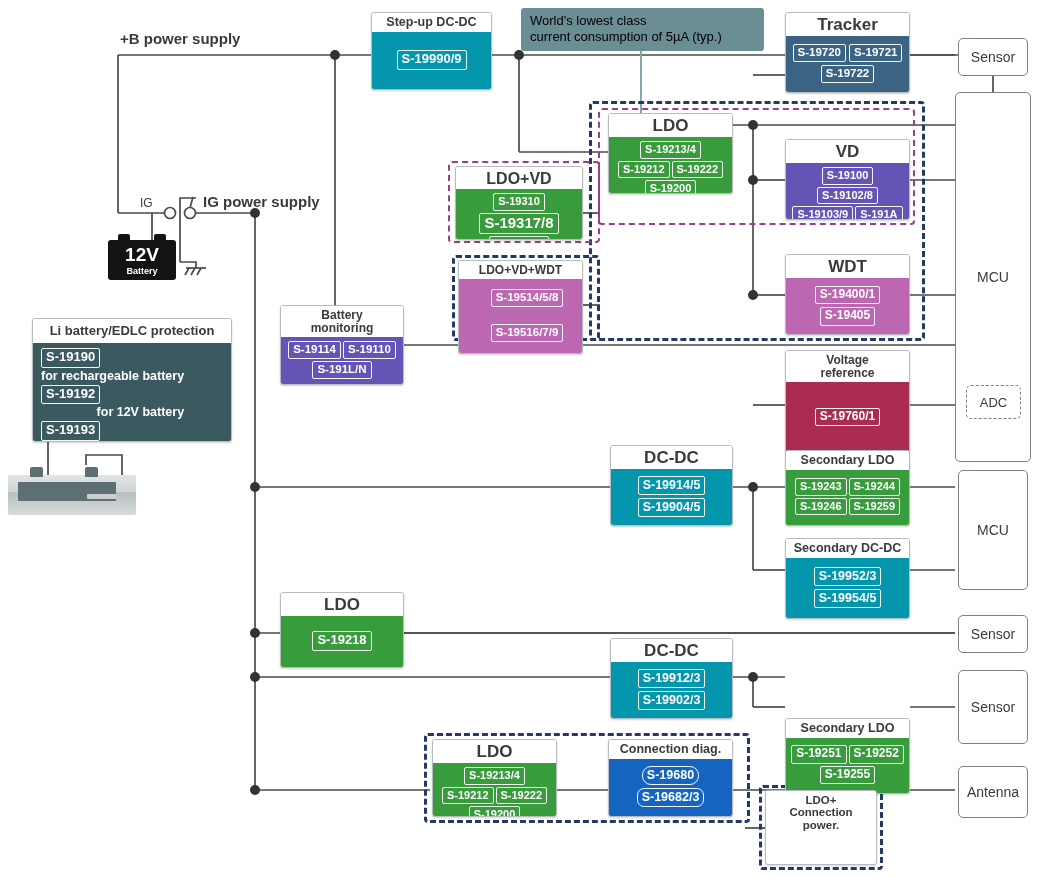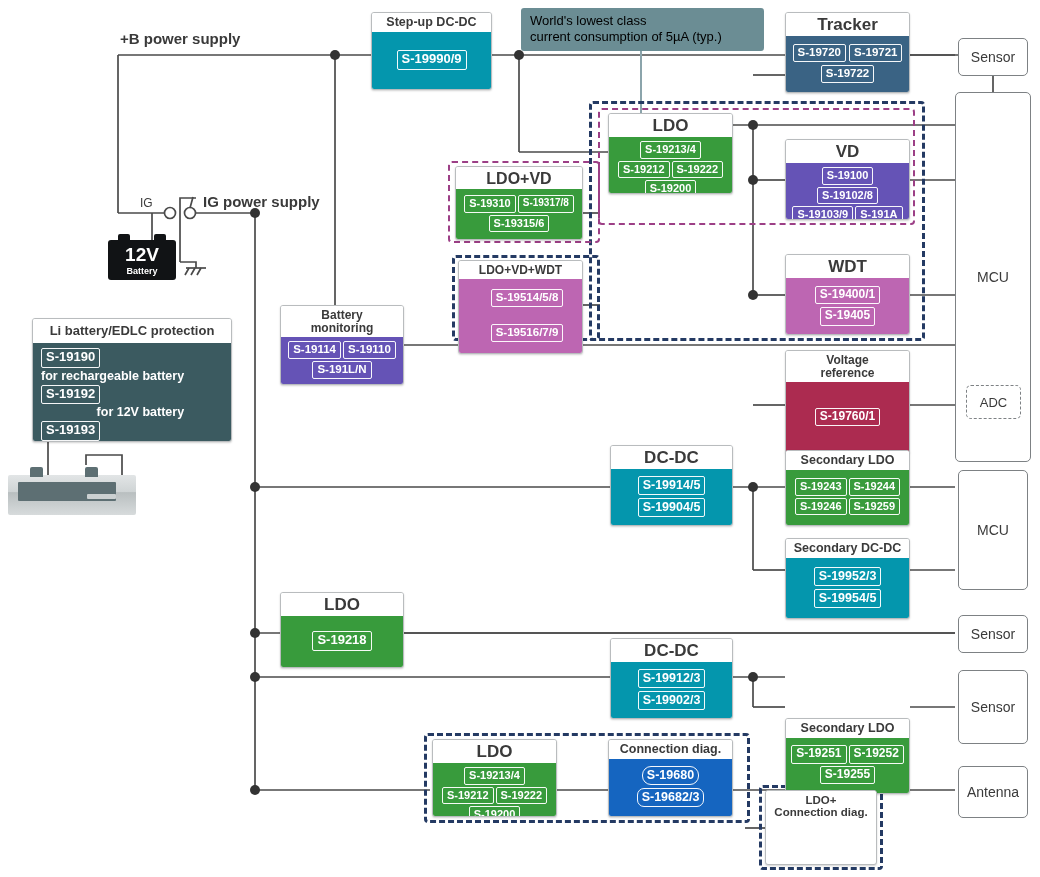--- a/index.html
+++ b/index.html
@@ -324,21 +324,21 @@
       <span class="chip" style="font-size:11px;">S-19102/8</span>
       <span class="chip" style="font-size:11px;">S-19103/9</span>
       <span class="chip" style="font-size:11px;">S-191A</span>
     </div>
   </div>
 
   <div class="card t-green" style="left:455px; top:166px; width:128px; height:74px;">
     <div class="hdr" style="font-size:16px;">LDO+VD</div>
     <div class="body" style="gap:2px;">
       <span class="chip" style="font-size:11px;">S-19310</span>
-      <span class="chip" style="font-size:10px;">S-19317/8</span>
+      <span class="chip" style="font-size:15px;">S-19317/8</span>
       <span class="chip" style="font-size:11px;">S-19315/6</span>
     </div>
   </div>
 
   <div class="card t-mag" style="left:458px; top:260px; width:125px; height:94px;">
     <div class="hdr" style="font-size:12px;">LDO+VD+WDT</div>
     <div class="body" style="gap:17px;padding-left:18px;">
       <span class="chip" style="font-size:11.5px;">S-19514/5/8</span>
       <span class="chip" style="font-size:11.5px;">S-19516/7/9</span>
     </div>
@@ -445,21 +445,21 @@
   <div class="card t-blue" style="left:608px; top:739px; width:125px; height:78px;">
     <div class="hdr" style="font-size:12.5px;">Connection diag.</div>
     <div class="body" style="gap:3px;">
       <span class="chip" style="font-size:12.5px;border-radius:9px;">S-19680</span>
       <span class="chip" style="font-size:12.5px;border-radius:7px;">S-19682/3</span>
     </div>
   </div>
 
   <div class="card t-blue" style="left:765px; top:790px; width:112px; height:75px;">
     <div class="hdr" style="font-size:11.5px;">LDO+
-Connection diag.</div>
+Connection power.</div>
   </div>
 
   <div class="plain" style="left:958px; top:38px; width:70px; height:38px; font-size:14px;">
     <span>Sensor</span>
   </div>
 
   <div class="plain" style="left:955px; top:92px; width:76px; height:370px; font-size:14px; align-items:center;">
     <span>MCU</span>
   </div>
   <div class="plain dashed" style="left:966px; top:385px; width:55px; height:34px; font-size:13px;">

